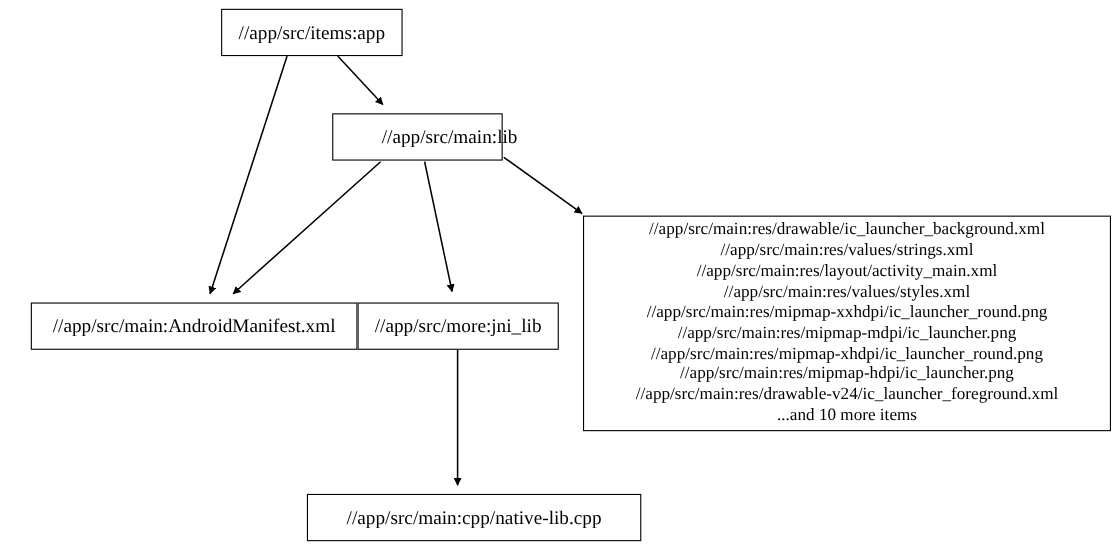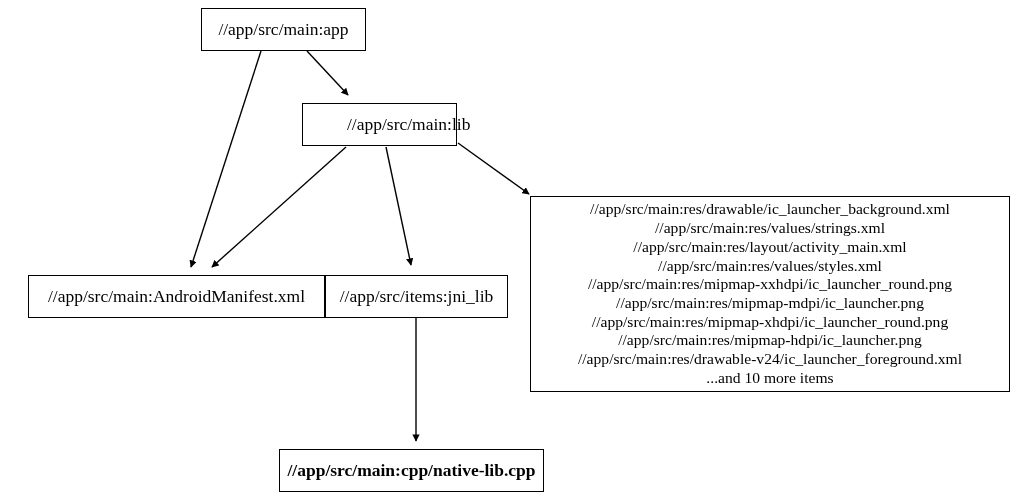--- a/index.html
+++ b/index.html
@@ -60,45 +60,45 @@
       <path d="M 261,51 L 191,267"></path>
       <path d="M 307,51 L 348,95"></path>
       <path d="M 346,147 L 212,267"></path>
       <path d="M 386,147 L 411,265"></path>
       <path d="M 458,143 L 529,194"></path>
       <path d="M 416,318 L 416,441"></path>
     </g>
   </svg>
 
   <div class="node node-single" style="left:201px; top:8px; width:165px; height:43px;">
-    <span class="label">//app/src/main:app</span>
+    <span class="label">//app/src/items:app</span>
   </div>
 
   <div class="node node-single" style="left:302px; top:103px; width:155px; height:43px;padding-left:44px;">
     <span class="label">//app/src/main:lib</span>
   </div>
 
   <div class="node node-single" style="left:5px; top:275px; width:297px; height:43px;margin-left:23px;">
     <span class="label">//app/src/main:AndroidManifest.xml</span>
   </div>
 
   <div class="node node-single" style="left:325px; top:275px; width:183px; height:43px;">
-    <span class="label">//app/src/items:jni_lib</span>
+    <span class="label">//app/src/more:jni_lib</span>
   </div>
 
   <div class="node node-multi" style="left:530px; top:196px; width:480px; height:196px;justify-content:center;">
     <span class="label">//app/src/main:res/drawable/ic_launcher_background.xml
 //app/src/main:res/values/strings.xml
 //app/src/main:res/layout/activity_main.xml
 //app/src/main:res/values/styles.xml
 //app/src/main:res/mipmap-xxhdpi/ic_launcher_round.png
 //app/src/main:res/mipmap-mdpi/ic_launcher.png
 //app/src/main:res/mipmap-xhdpi/ic_launcher_round.png
 //app/src/main:res/mipmap-hdpi/ic_launcher.png
 //app/src/main:res/drawable-v24/ic_launcher_foreground.xml
 ...and 10 more items</span>
   </div>
 
-  <div class="node node-single" style="left:279px; top:449px; width:265px; height:43px;font-weight:bold;">
+  <div class="node node-single" style="left:279px; top:449px; width:304px; height:43px;">
     <span class="label">//app/src/main:cpp/native-lib.cpp</span>
   </div>
 
 </div>
 
 </body></html>

